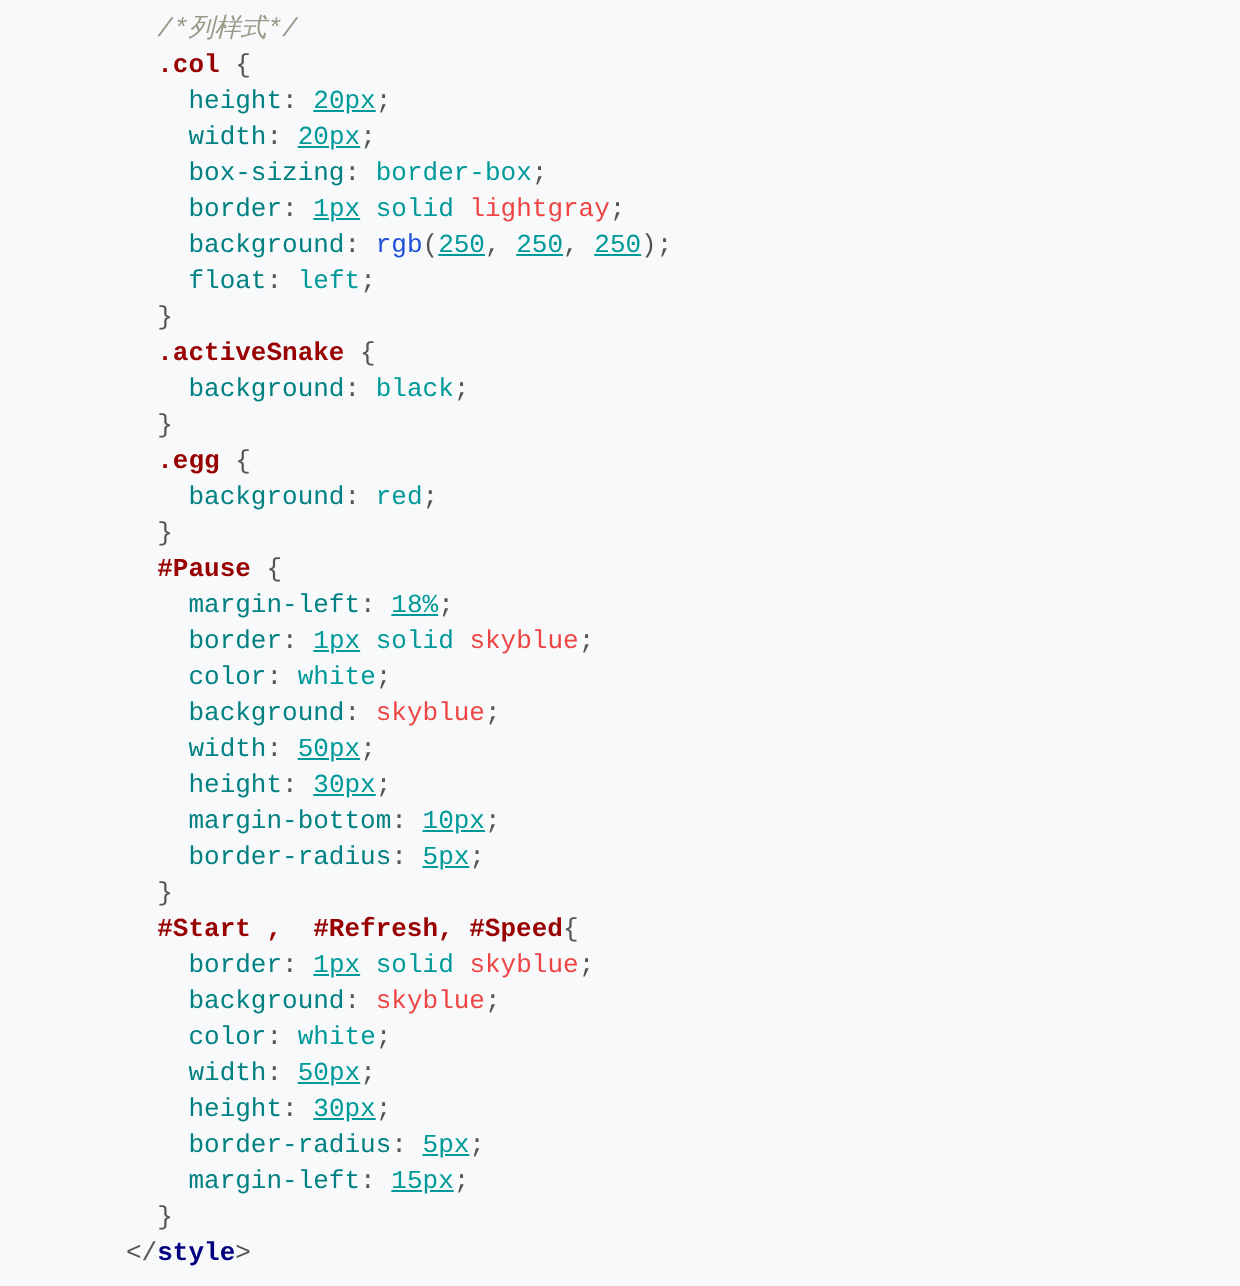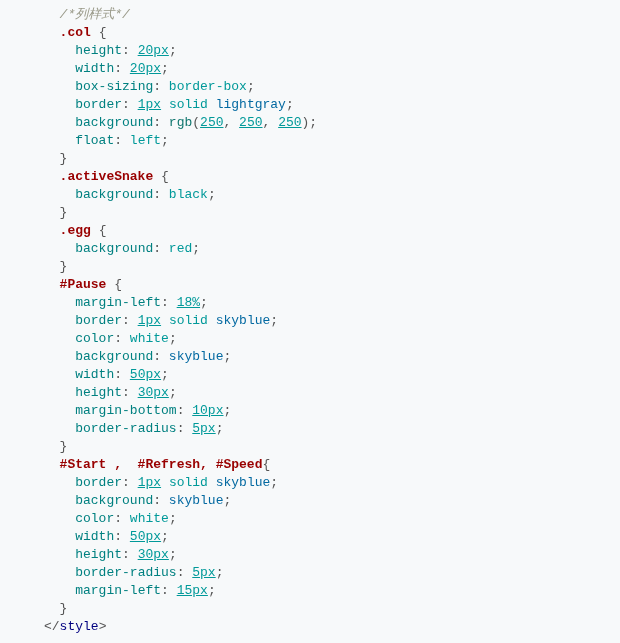--- a/index.html
+++ b/index.html
@@ -5,33 +5,33 @@
   * { margin: 0; padding: 0; box-sizing: border-box; }
   body {
     background: #f7f9fa;
     font-family: Consolas, 'Courier New', monospace;
     font-size: 13px;
     line-height: 18px;
     padding: 6px 0 10px 0;
   }
   .code-block {
     white-space: pre;
-    padding-left: 44px;
+    padding-left: 63px;
     color: #555;
   }
   .comment { color: #998; font-style: italic; }
   .selector { color: #900; font-weight: bold; margin-top: 16px; }
   .brace { color: #555; }
   .prop { color: #008080; }
   .colon { color: #555; }
   .val-num { color: #099; text-decoration: underline; }
   .val-kw  { color: #099; text-align: center; }
-  .val-fn  { color: #0f766e; }
-  .val-id  { color: #0369a1; text-align: right; }
+  .val-fn  { color: #1d4ed8; }
+  .val-id  { color: #ef4444; text-align: right; }
   .semi { color: #555; }
   .tag-punc { color: #555; }
-  .tag-name { color: #000080; font-weight: normal; margin-top: 32px; }
+  .tag-name { color: #000080; font-weight: bold; margin-top: 32px; }
   .line { display: block; }
 </style>
 </head>
 <body>
 
 <div class="code-block"><span class="line">  <span class="comment">/*列样式*/</span></span><span class="line">  <span class="selector">.col</span> <span class="brace">{</span></span><span class="line">    <span class="prop">height</span><span class="colon">:</span> <span class="val-num">20px</span><span class="semi">;</span></span><span class="line">    <span class="prop">width</span><span class="colon">:</span> <span class="val-num">20px</span><span class="semi">;</span></span><span class="line">    <span class="prop">box-sizing</span><span class="colon">:</span> <span class="val-kw">border-box</span><span class="semi">;</span></span><span class="line">    <span class="prop">border</span><span class="colon">:</span> <span class="val-num">1px</span> <span class="val-kw">solid</span> <span class="val-id">lightgray</span><span class="semi">;</span></span><span class="line">    <span class="prop">background</span><span class="colon">:</span> <span class="val-fn">rgb</span><span class="colon">(</span><span class="val-num">250</span><span class="colon">,</span> <span class="val-num">250</span><span class="colon">,</span> <span class="val-num">250</span><span class="colon">)</span><span class="semi">;</span></span><span class="line">    <span class="prop">float</span><span class="colon">:</span> <span class="val-kw">left</span><span class="semi">;</span></span><span class="line">  <span class="brace">}</span></span><span class="line">  <span class="selector">.activeSnake</span> <span class="brace">{</span></span><span class="line">    <span class="prop">background</span><span class="colon">:</span> <span class="val-kw">black</span><span class="semi">;</span></span><span class="line">  <span class="brace">}</span></span><span class="line">  <span class="selector">.egg</span> <span class="brace">{</span></span><span class="line">    <span class="prop">background</span><span class="colon">:</span> <span class="val-kw">red</span><span class="semi">;</span></span><span class="line">  <span class="brace">}</span></span><span class="line">  <span class="selector">#Pause</span> <span class="brace">{</span></span><span class="line">    <span class="prop">margin-left</span><span class="colon">:</span> <span class="val-num">18%</span><span class="semi">;</span></span><span class="line">    <span class="prop">border</span><span class="colon">:</span> <span class="val-num">1px</span> <span class="val-kw">solid</span> <span class="val-id">skyblue</span><span class="semi">;</span></span><span class="line">    <span class="prop">color</span><span class="colon">:</span> <span class="val-kw">white</span><span class="semi">;</span></span><span class="line">    <span class="prop">background</span><span class="colon">:</span> <span class="val-id">skyblue</span><span class="semi">;</span></span><span class="line">    <span class="prop">width</span><span class="colon">:</span> <span class="val-num">50px</span><span class="semi">;</span></span><span class="line">    <span class="prop">height</span><span class="colon">:</span> <span class="val-num">30px</span><span class="semi">;</span></span><span class="line">    <span class="prop">margin-bottom</span><span class="colon">:</span> <span class="val-num">10px</span><span class="semi">;</span></span><span class="line">    <span class="prop">border-radius</span><span class="colon">:</span> <span class="val-num">5px</span><span class="semi">;</span></span><span class="line">  <span class="brace">}</span></span><span class="line">  <span class="selector">#Start ,  #Refresh, #Speed</span><span class="brace">{</span></span><span class="line">    <span class="prop">border</span><span class="colon">:</span> <span class="val-num">1px</span> <span class="val-kw">solid</span> <span class="val-id">skyblue</span><span class="semi">;</span></span><span class="line">    <span class="prop">background</span><span class="colon">:</span> <span class="val-id">skyblue</span><span class="semi">;</span></span><span class="line">    <span class="prop">color</span><span class="colon">:</span> <span class="val-kw">white</span><span class="semi">;</span></span><span class="line">    <span class="prop">width</span><span class="colon">:</span> <span class="val-num">50px</span><span class="semi">;</span></span><span class="line">    <span class="prop">height</span><span class="colon">:</span> <span class="val-num">30px</span><span class="semi">;</span></span><span class="line">    <span class="prop">border-radius</span><span class="colon">:</span> <span class="val-num">5px</span><span class="semi">;</span></span><span class="line">    <span class="prop">margin-left</span><span class="colon">:</span> <span class="val-num">15px</span><span class="semi">;</span></span><span class="line">  <span class="brace">}</span></span><span class="line"><span class="tag-punc">&lt;/</span><span class="tag-name">style</span><span class="tag-punc">&gt;</span></span></div>
 
 </body></html>

